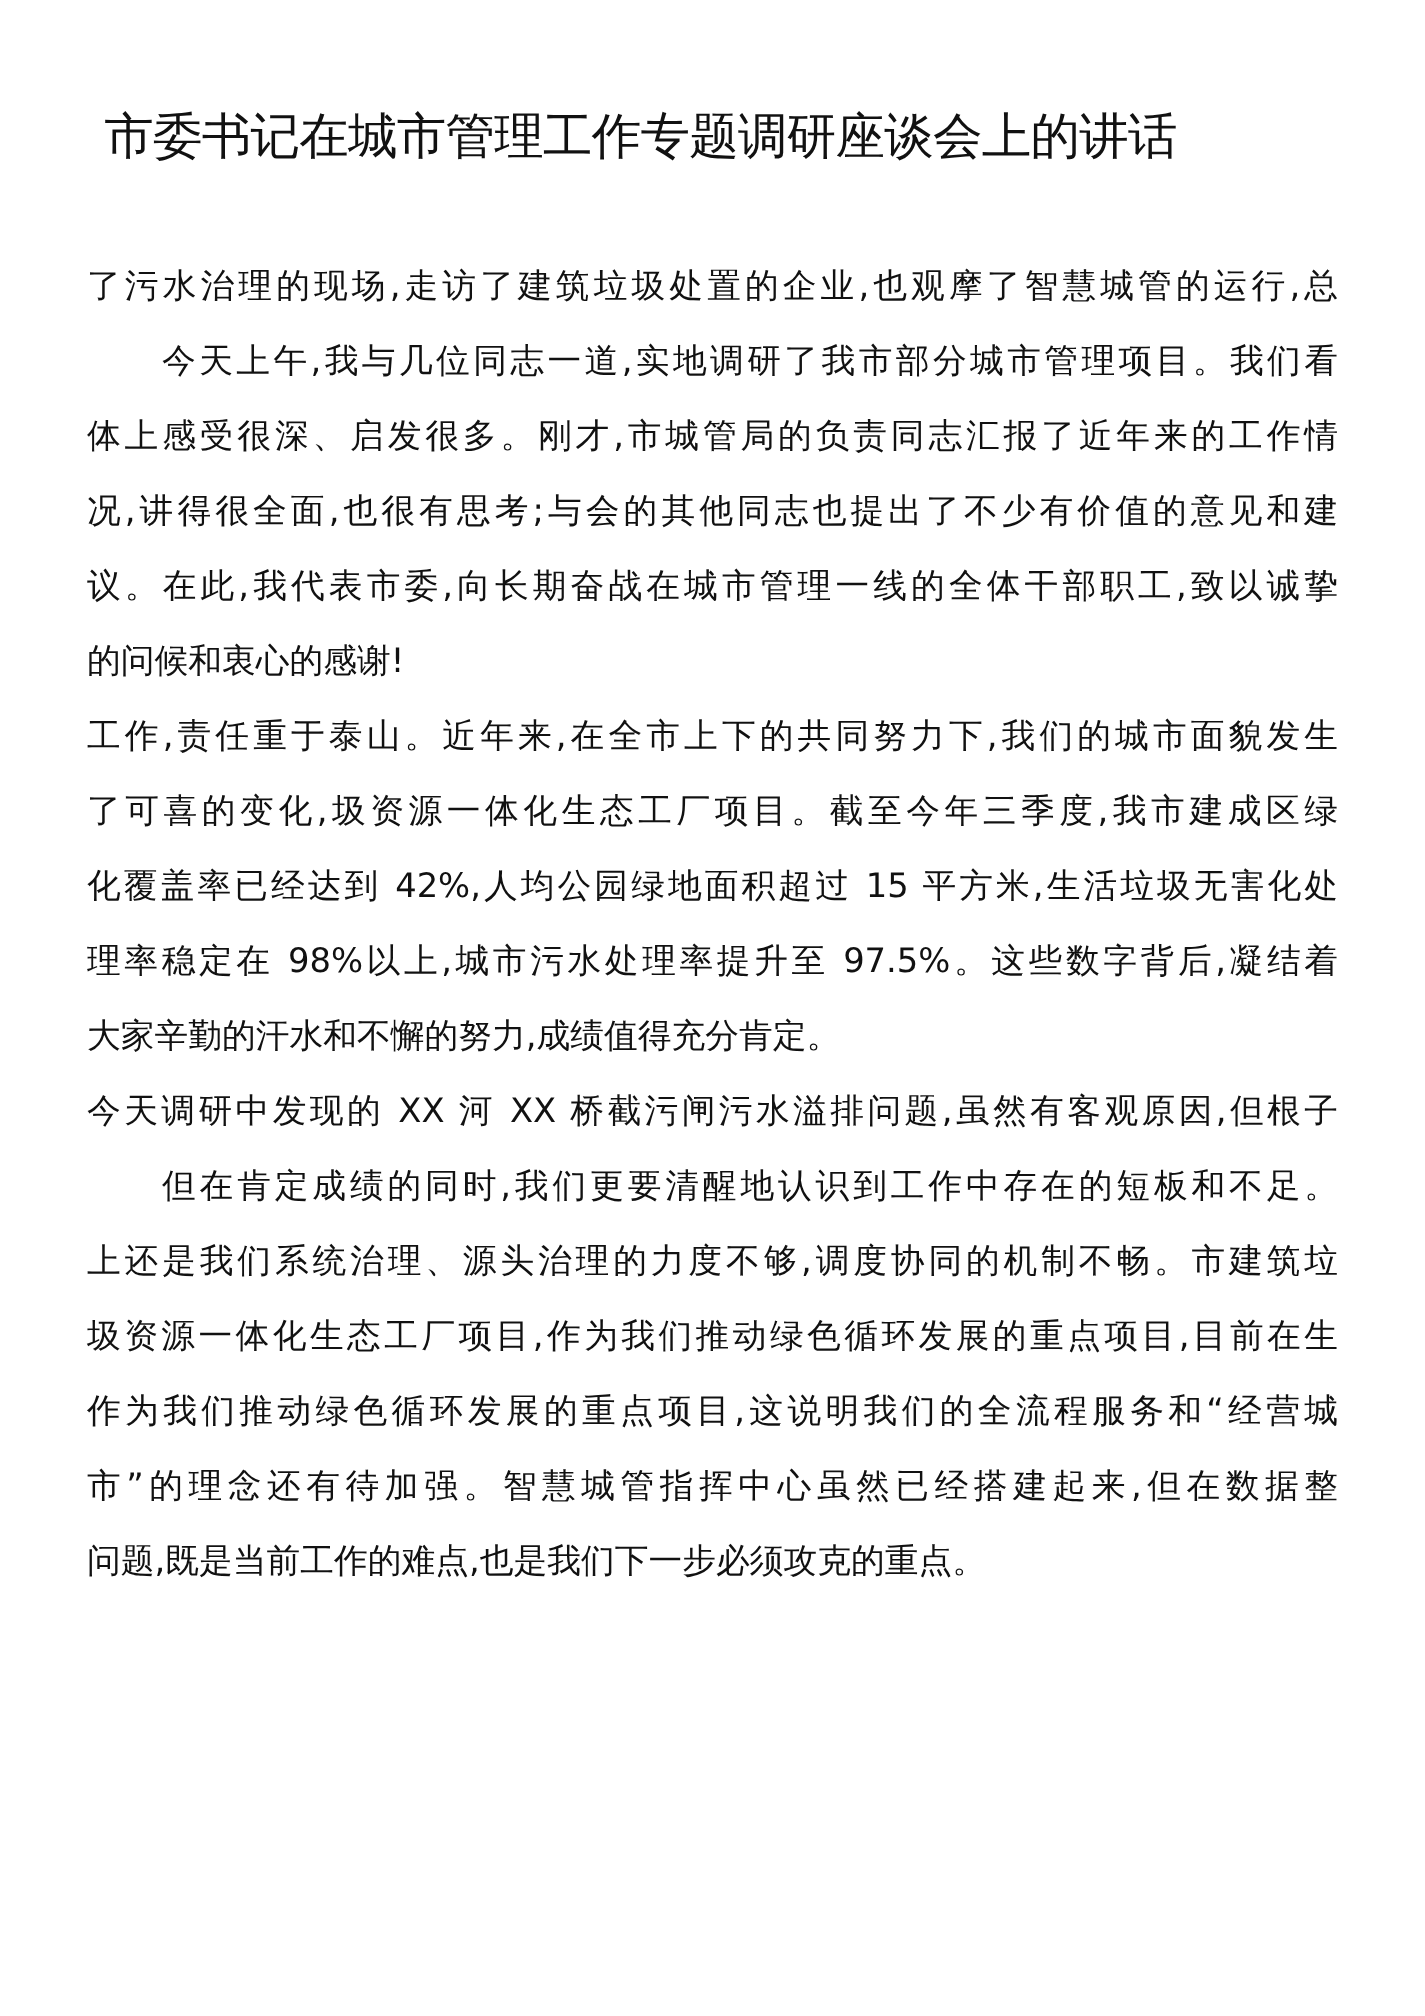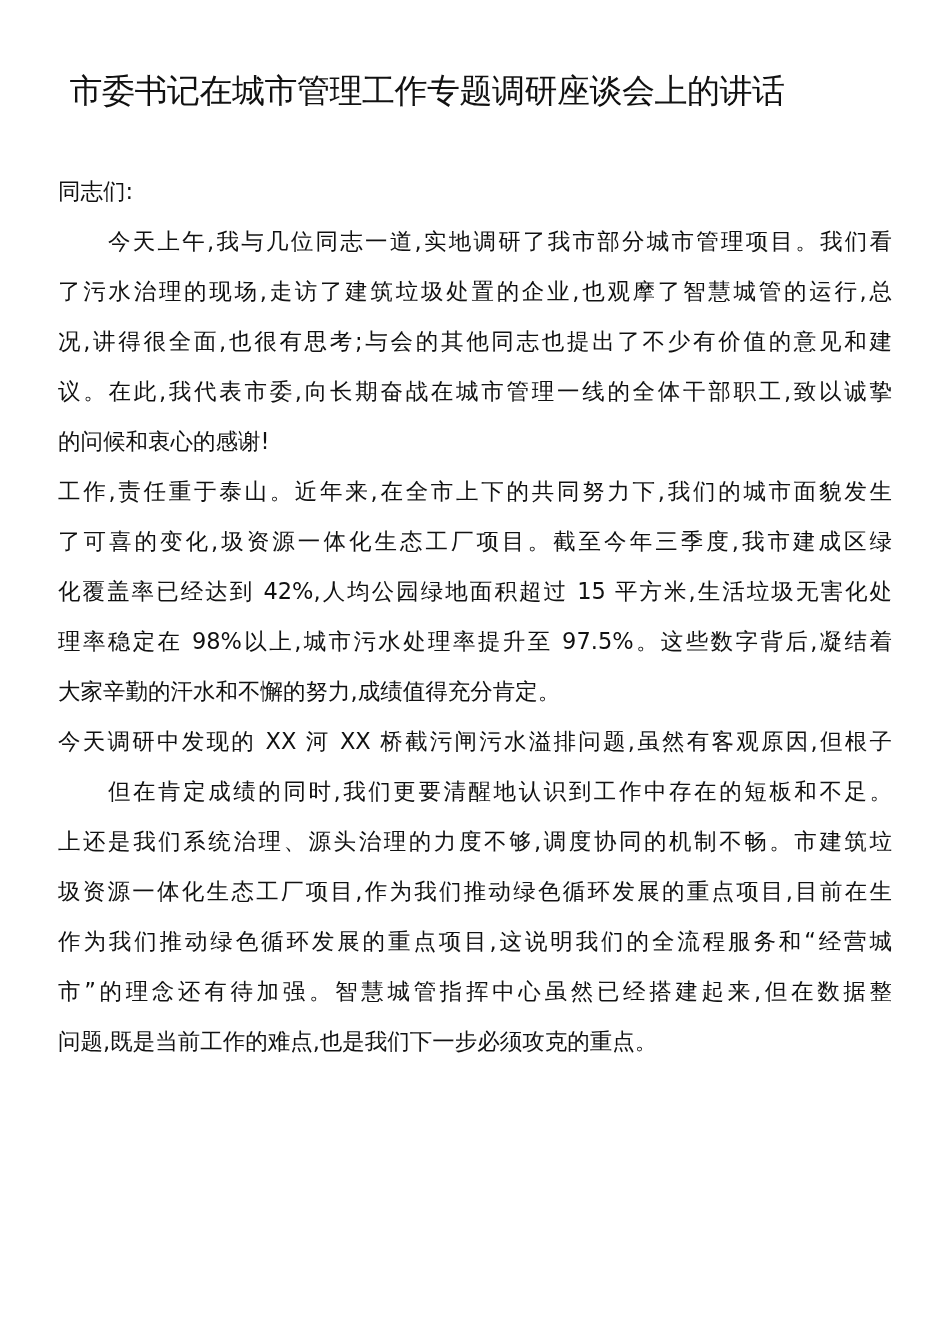--- a/index.html
+++ b/index.html
@@ -60,25 +60,25 @@
       display: block;
     }
   </style>
 </head>
 <body>
 
 <div class="page">
   <div class="title">市委书记在城市管理工作专题调研座谈会上的讲话</div>
 
   <div class="body">
-    <span class="line last">同志们:</span>
 
     <div class="para">
+      <span class="line">了污水治理的现场,走访了建筑垃圾处置的企业,也观摩了智慧城管的运行,总</span>
       <span class="line indent">今天上午,我与几位同志一道,实地调研了我市部分城市管理项目。我们看</span>
-      <span class="line">了污水治理的现场,走访了建筑垃圾处置的企业,也观摩了智慧城管的运行,总</span>
+      <span class="line">体上感受很深、启发很多。刚才,市城管局的负责同志汇报了近年来的工作情</span>
       <span class="line">况,讲得很全面,也很有思考;与会的其他同志也提出了不少有价值的意见和建</span>
       <span class="line">议。在此,我代表市委,向长期奋战在城市管理一线的全体干部职工,致以诚挚</span>
       <span class="line last">的问候和衷心的感谢!</span>
     </div>
 
     <div class="para">
       <span class="line">工作,责任重于泰山。近年来,在全市上下的共同努力下,我们的城市面貌发生</span>
       <span class="line">了可喜的变化,圾资源一体化生态工厂项目。截至今年三季度,我市建成区绿</span>
       <span class="line">化覆盖率已经达到 42%,人均公园绿地面积超过 15 平方米,生活垃圾无害化处</span>
       <span class="line">理率稳定在 98%以上,城市污水处理率提升至 97.5%。这些数字背后,凝结着</span>

